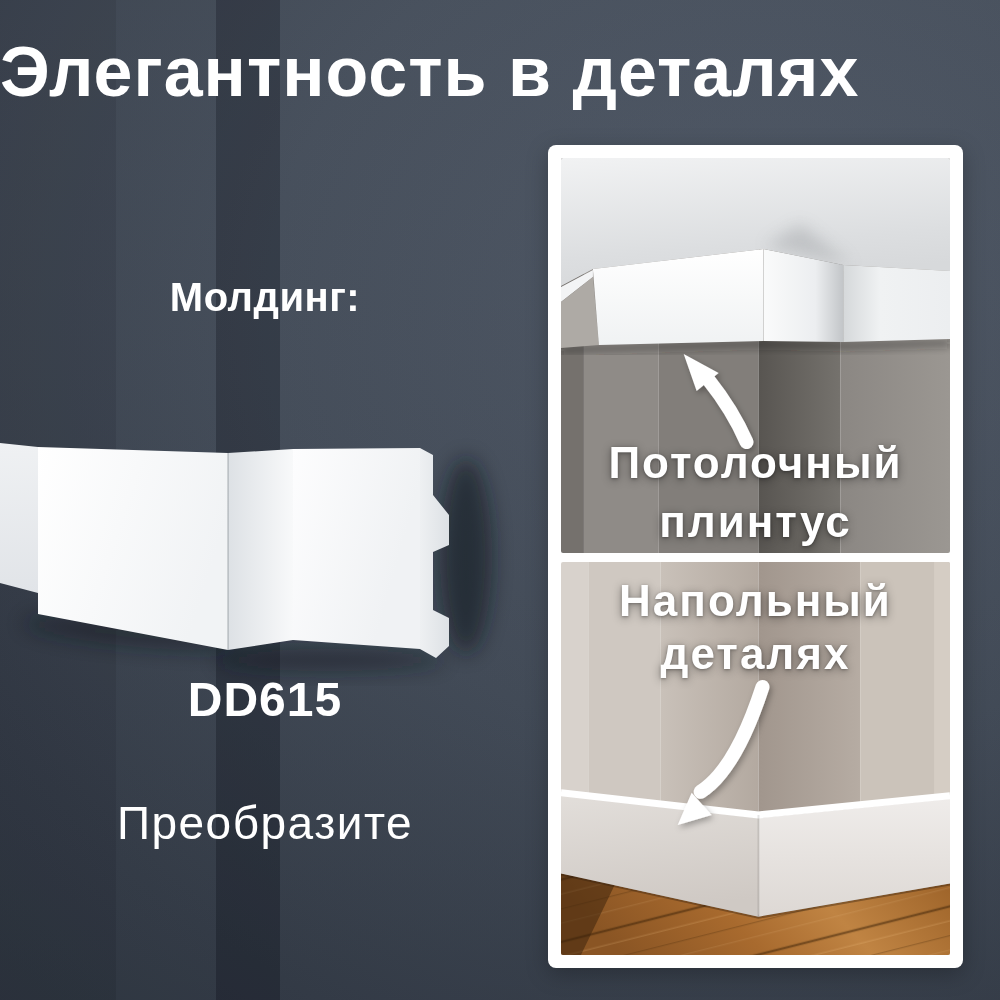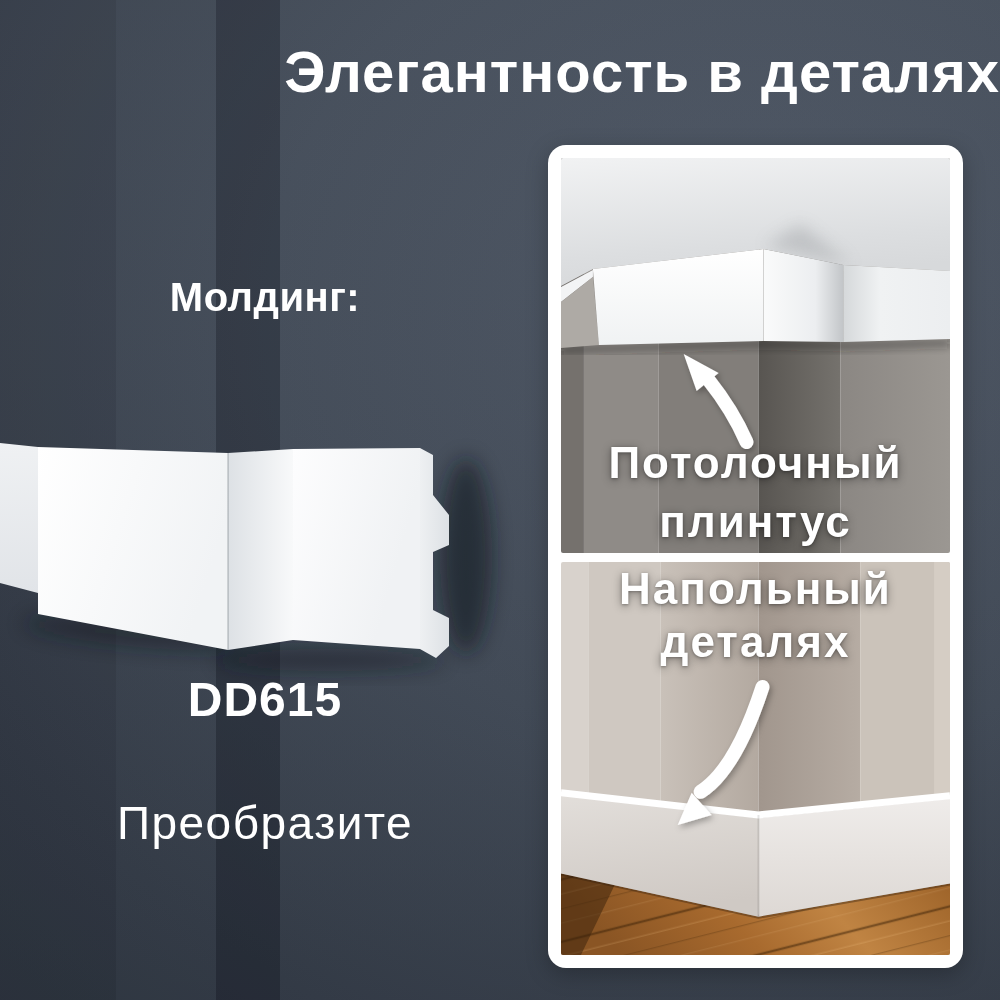--- a/index.html
+++ b/index.html
@@ -5,44 +5,44 @@
   html,body{margin:0;padding:0;background:#222;}
   *{box-sizing:border-box;}
   .canvas{position:relative;width:1000px;height:1000px;overflow:hidden;
     font-family:"Liberation Sans", sans-serif;
     background:radial-gradient(130% 115% at 76% 32%, #4c5563 0%, #434c59 38%, #363e4a 68%, #2b323d 100%);}
   .stripe{position:absolute;top:0;bottom:0;pointer-events:none;}
   .stripe-a{left:0;width:116px;background:rgba(8,12,18,0.10);}
   .stripe-b{left:216px;width:64px;background:rgba(10,14,22,0.30);}
   .sheen{position:absolute;inset:0;background:linear-gradient(180deg,rgba(255,255,255,0.03),rgba(0,0,0,0.06));pointer-events:none;}
 
-  .hdr{position:absolute;top:40px;left:0;width:100%;text-align:right;color:#fff;
-    font-size:58px;font-weight:700;letter-spacing:1px;line-height:64px;}
+  .hdr{position:absolute;top:40px;left:0;width:100%;text-align:left;color:#fff;
+    font-size:70px;font-weight:700;letter-spacing:1px;line-height:64px;}
   .tagline{position:absolute;top:268px;left:0;width:530px;text-align:center;color:#fff;}
   .tagline .b{font-size:40px;font-weight:700;line-height:58px;letter-spacing:0.5px;}
   .tagline .l{font-size:46px;font-weight:400;line-height:50px;letter-spacing:1.5px;}
   .code{position:absolute;top:672px;left:0;width:530px;text-align:center;color:#fff;
     font-size:48px;font-weight:700;letter-spacing:1px;}
   .cta{position:absolute;top:778px;left:0;width:530px;text-align:center;color:#fff;
     font-size:46px;font-weight:400;line-height:51px;letter-spacing:1.5px;margin-top:20px;}
 
   .molding-svg{position:absolute;left:0;top:436px;width:520px;height:250px;}
 
   .panel{position:absolute;left:548px;top:145px;width:415px;height:823px;background:#ffffff;
-    border-radius:18px;padding:13px;display:flex;flex-direction:column;gap:9px;
+    border-radius:8px;padding:13px;display:flex;flex-direction:column;gap:9px;
     box-shadow:0 6px 22px rgba(0,0,0,0.25);}
   .photo{position:relative;width:100%;overflow:hidden;border-radius:2px;}
   .photo1{height:395px;}
   .photo2{flex:1;}
   .photo svg.scene{position:absolute;inset:0;width:100%;height:100%;}
   .photo-label{position:absolute;left:0;right:0;text-align:center;color:#fff;font-weight:700;
     font-size:44px;letter-spacing:2px;
     text-shadow:0 2px 10px rgba(0,0,0,0.40), 0 1px 3px rgba(0,0,0,0.30);}
   .label1{bottom:0;padding-bottom:2px;line-height:59px;}
-  .label2{top:0;padding-top:0;line-height:53px;}
+  .label2{top:0;padding-top:12px;line-height:53px;}
 </style>
 </head>
 <body>
 
 <div class="canvas">
   <div class="stripe stripe-a"></div>
   <div class="stripe stripe-b"></div>
   <div class="sheen"></div>
 
   <div class="hdr">Элегантность в деталях</div>

